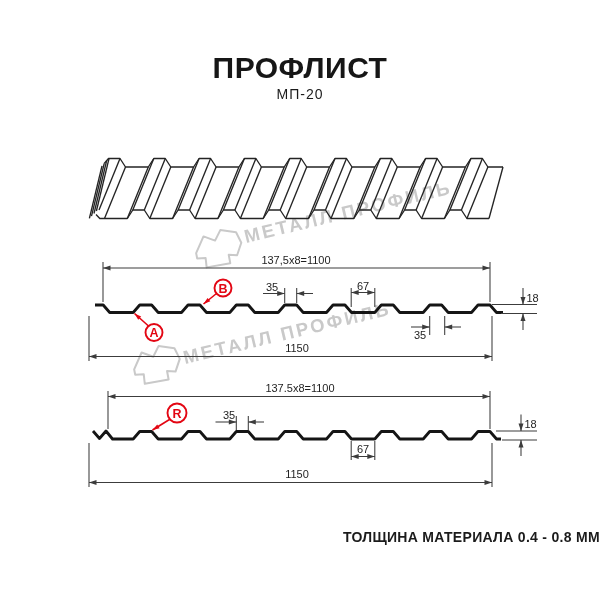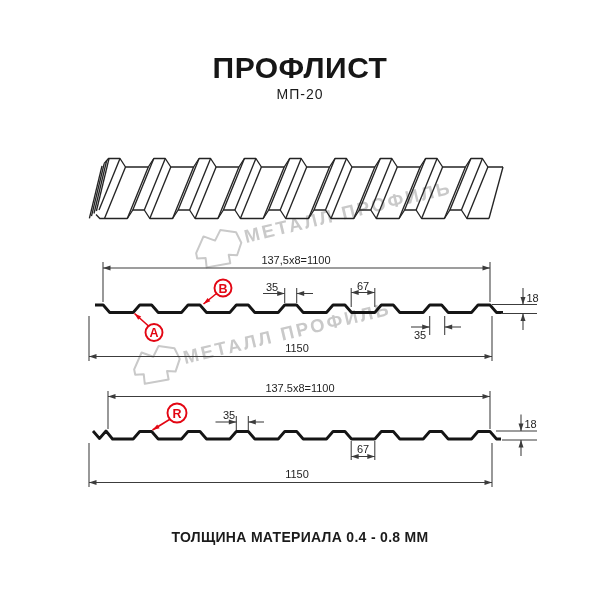--- a/index.html
+++ b/index.html
@@ -2,21 +2,21 @@
 <html><head>
 <meta charset="utf-8">
 <style>
   html,body{margin:0;padding:0;background:#ffffff;}
   .page{position:relative;width:600px;height:600px;background:#ffffff;overflow:hidden;
         font-family:"Liberation Sans",sans-serif;}
   .title{position:absolute;top:51px;left:0;right:0;text-align:center;
          font-size:30px;font-weight:700;letter-spacing:.5px;color:#161616;}
   .subtitle{position:absolute;top:86px;left:0;right:0;text-align:center;
             font-size:14px;font-weight:400;letter-spacing:1px;color:#1b1b1b;}
-  .footer-note{position:absolute;top:529px;left:0;right:0;text-align:center;
+  .footer-note{position:absolute;top:529px;left:0;right:0;text-align:right;
                font-size:14px;font-weight:700;letter-spacing:.3px;color:#1b1b1b;}
   svg{position:absolute;left:0;top:0;}
   .dim-text{font-family:"Liberation Sans",sans-serif;font-size:11px;fill:#1e1e1e;}
   .red-label{font-family:"Liberation Sans",sans-serif;font-size:12.5px;font-weight:700;fill:#e30613;}
   .wm-text{font-family:"Liberation Sans",sans-serif;font-size:18.5px;font-weight:700;
            letter-spacing:2.5px;fill:#c9c9c9;}
   .wm-logo{stroke:#c9c9c9;stroke-width:1.9;fill:none;stroke-linejoin:round;}
   .prof{stroke:#151515;stroke-width:2.8;fill:none;stroke-linejoin:round;}
   .p3d{stroke:#242424;stroke-width:1.35;fill:none;stroke-linejoin:round;}
 </style>

